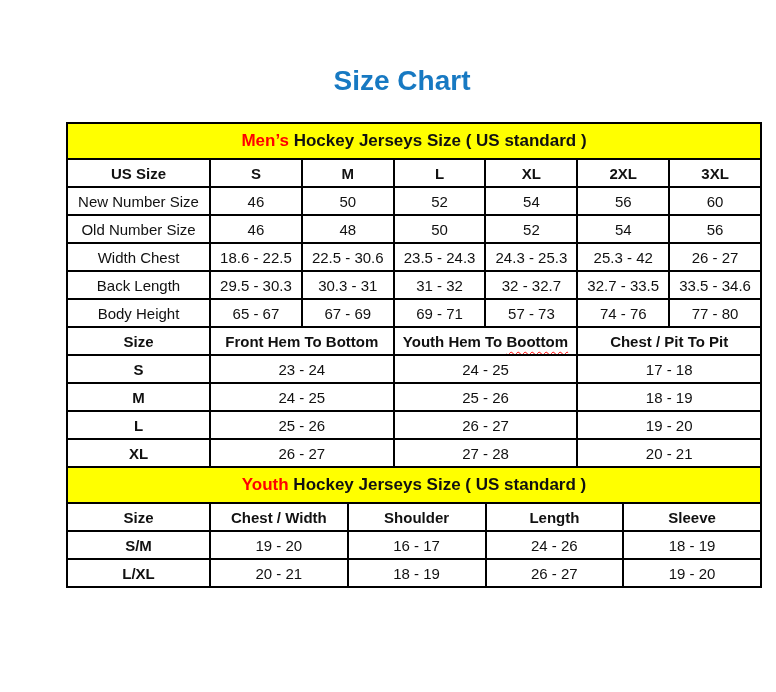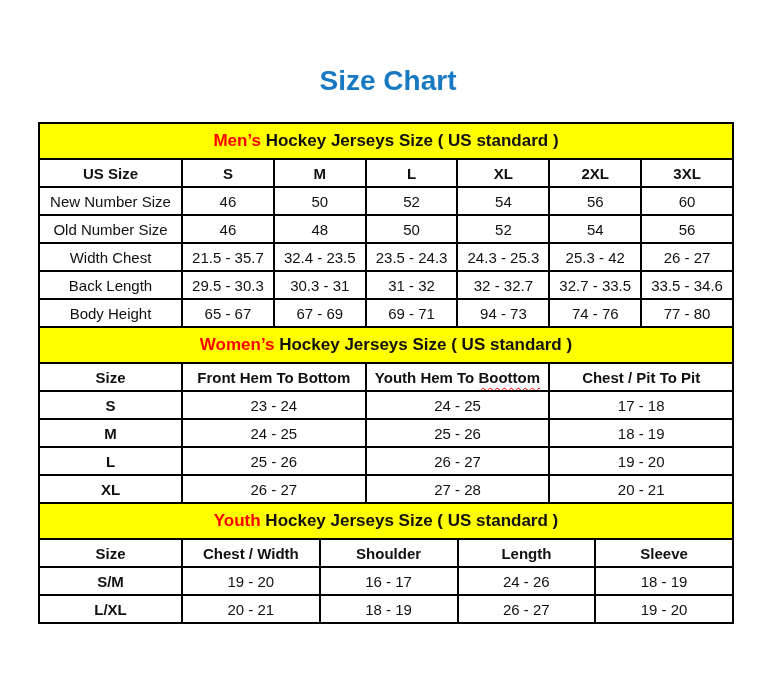--- a/index.html
+++ b/index.html
@@ -10,21 +10,21 @@
     --text_black: #111111;
   }
   * { box-sizing: border-box; }
   html, body {
     margin: 0; padding: 0;
     width: 776px; height: 692px;
     background: #ffffff;
     font-family: "Liberation Sans", sans-serif;
     color: var(--text_black);
   }
-  .page { width: 776px; height: 692px; overflow: hidden; }
+  .page { width: 776px; height: 692px; overflow: hidden; padding-left: 28px; }
   h1.page-title {
     margin: 0;
     padding-top: 64px;
     text-align: center;
     font-size: 28px;
     line-height: 33px;
     font-weight: 700;
     color: var(--title_blue);
     letter-spacing: 0px;
   }
@@ -112,59 +112,56 @@
             <td class="rowlabel">Old Number Size</td>
             <td class="val">46</td>
             <td class="val">48</td>
             <td class="val">50</td>
             <td class="val">52</td>
             <td class="val">54</td>
             <td class="val">56</td>
           </tr>
           <tr>
             <td class="rowlabel">Width Chest</td>
-            <td class="val">21.5 - 35.7</td>
-            <td class="val">32.4 - 23.5</td>
+            <td class="val">18.6 - 22.5</td>
+            <td class="val">22.5 - 30.6</td>
             <td class="val">23.5 - 24.3</td>
             <td class="val">24.3 - 25.3</td>
             <td class="val">25.3 - 42</td>
             <td class="val">26 - 27</td>
           </tr>
           <tr>
             <td class="rowlabel">Back Length</td>
             <td class="val">29.5 - 30.3</td>
             <td class="val">30.3 - 31</td>
             <td class="val">31 - 32</td>
             <td class="val">32 - 32.7</td>
             <td class="val">32.7 - 33.5</td>
             <td class="val">33.5 - 34.6</td>
           </tr>
           <tr>
             <td class="rowlabel">Body Height</td>
             <td class="val">65 - 67</td>
             <td class="val">67 - 69</td>
             <td class="val">69 - 71</td>
-            <td class="val">94 - 73</td>
+            <td class="val">57 - 73</td>
             <td class="val">74 - 76</td>
             <td class="val">77 - 80</td>
           </tr>
         </tbody>
     </table>
 
     <table class="sec sec-womens">
       <colgroup>
         <col class="col-label">
           <col>
           <col>
           <col>
       </colgroup>
       <tbody>
-          <tr>
-            <td colspan="4" class="band"><span class="band-accent">Women’s</span><span> Hockey Jerseys Size ( US standard )</span></td>
-          </tr>
           <tr>
             <th>Size</th>
             <th>Front Hem To Bottom</th>
             <th><span>Youth Hem To </span><span class="squiggle">Boottom</span></th>
             <th>Chest / Pit To Pit</th>
           </tr>
           <tr>
             <td class="rowlabel">S</td>
             <td class="val">23 - 24</td>
             <td class="val">24 - 25</td>

